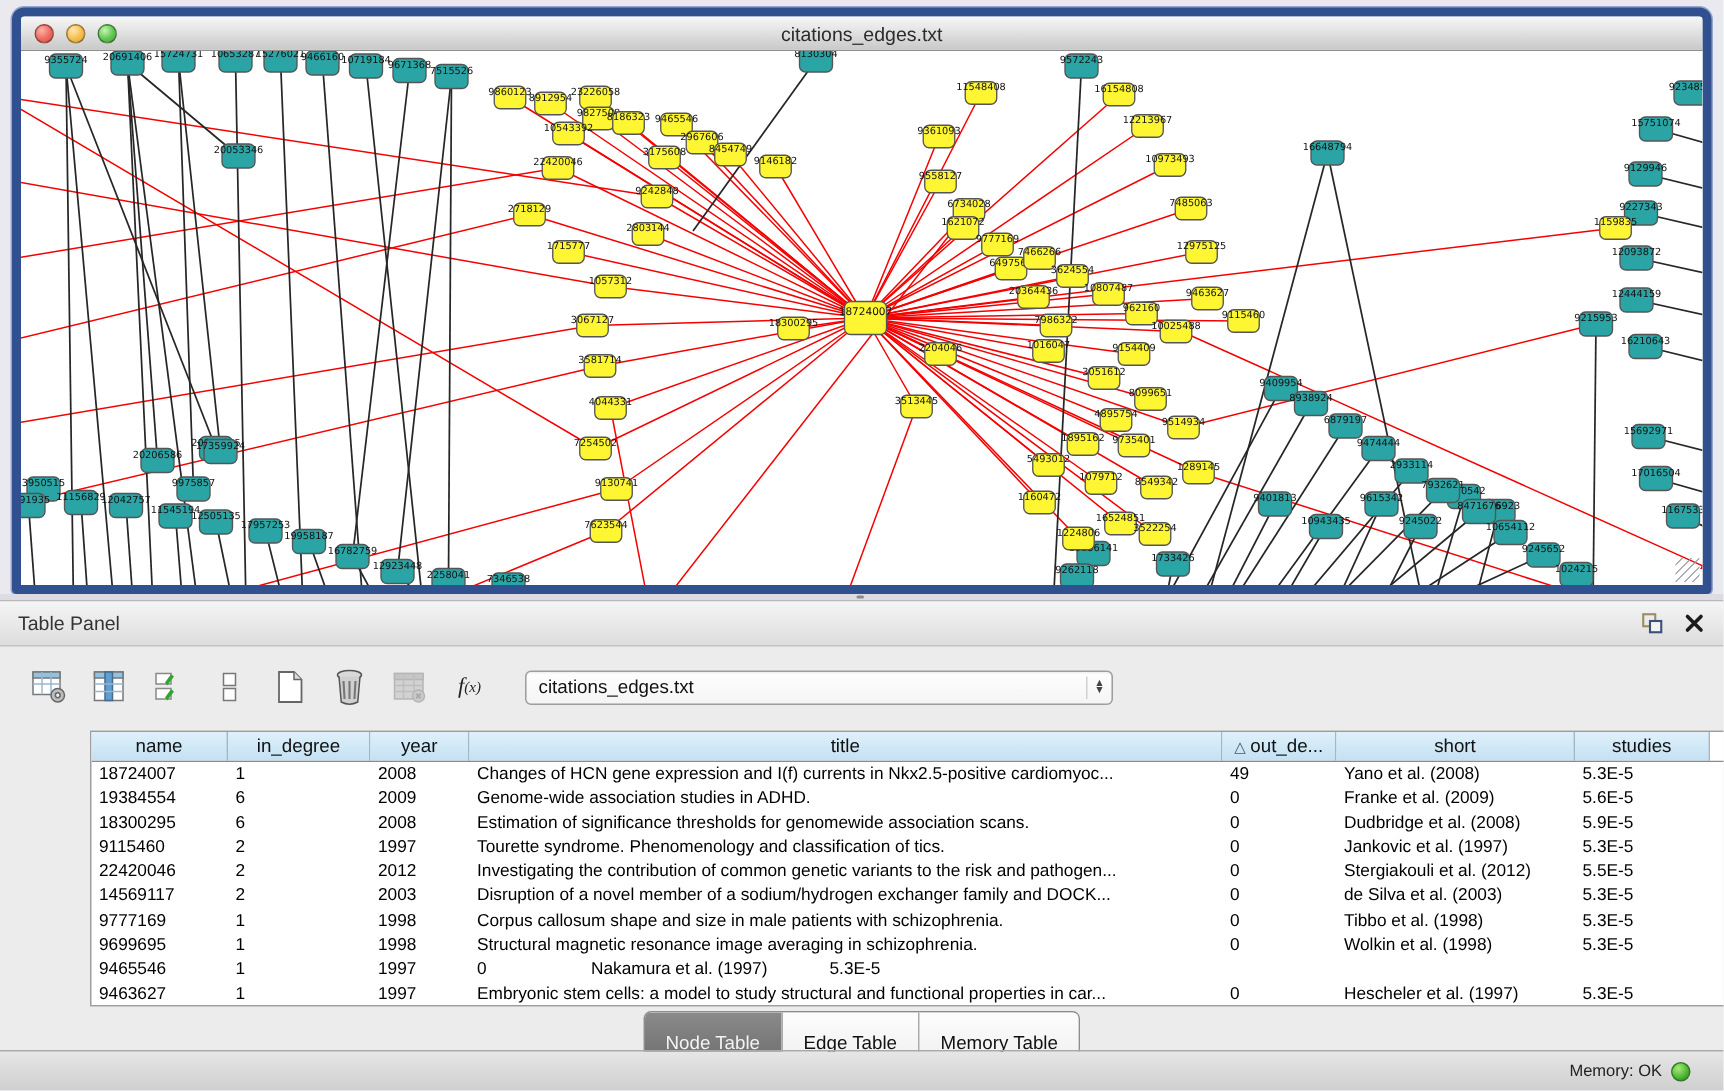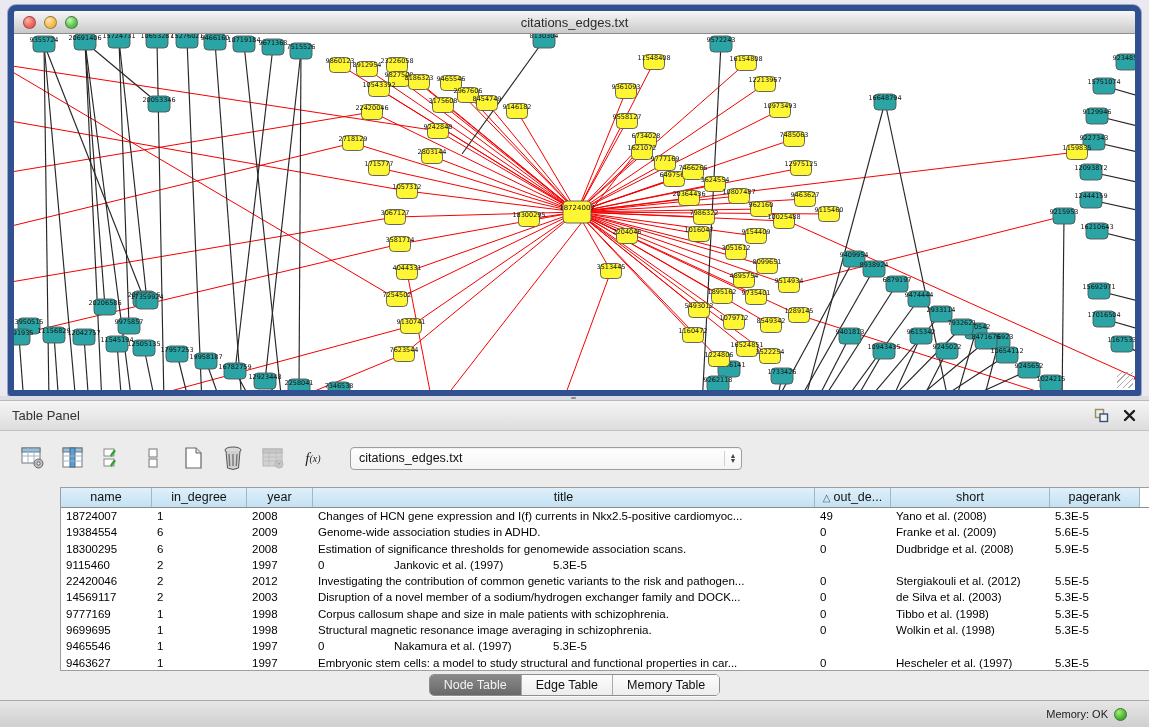--- a/index.html
+++ b/index.html
@@ -82,21 +82,21 @@
   .th .sortg{font-size:10px;color:#3c5a70;margin-right:3px;}
   .th-filler{flex:1;background:#fff;border-right:none;}
   .trow{display:flex;height:16.3px;font-size:11.5px;color:#000;white-space:nowrap;}
   .td{box-sizing:border-box;padding-left:5px;overflow:hidden;white-space:nowrap;line-height:16.3px;}
   .c0{width:91px;}.c1{width:95px;}.c2{width:66px;}.c3{width:502px;}.c4{width:76px;}.c5{width:159px;}.c6{width:90px;}
   .vscroll{width:15px;border-left:1px solid #b5b5b5;background:#fafafa;position:relative;}
   .vthumb{position:absolute;left:2px;top:5px;width:9px;height:42px;border-radius:5px;background:linear-gradient(90deg,#c6c6c6,#a8a8a8);border:1px solid #9b9b9b;box-sizing:border-box;}
   
   .tabs-row{position:absolute;left:0;top:273px;width:100%;display:flex;justify-content:center;}
   .seg-control{display:flex;border:1px solid #8e8e8e;border-radius:5px;overflow:hidden;background:#fdfdfd;box-shadow:0 1px 0 rgba(255,255,255,.7);}
-  .seg{padding:3px 14px;font-size:12.5px;color:#111;background:linear-gradient(#fdfdfd,#ededed);border-left:1px solid #ababab;}
+  .seg{padding:13px 14px;font-size:12.5px;color:#111;background:linear-gradient(#fdfdfd,#ededed);border-left:1px solid #ababab;}
   .seg:first-child{border-left:none;}
   .seg.selected{background:linear-gradient(#8a8a8a,#696969);color:#f3f3f3;}
   
   .statusbar{
     position:absolute;left:0;bottom:0;width:100%;height:27px;
     background:linear-gradient(#e6e6e6,#cfcfcf);border-top:1px solid #aaa;
     display:flex;align-items:center;justify-content:flex-end;box-sizing:border-box;padding-right:22px;gap:6px;
   }
   .mem-label{font-size:11px;color:#222;}
   .mem-dot{width:13px;height:13px;border-radius:50%;border:1px solid #2e7d22;background:radial-gradient(circle at 35% 30%,#a5ec74,#41a92e 70%);box-sizing:border-box;}
@@ -607,21 +607,21 @@
 
   <div class="table-box">
     <div class="table-main">
       <div class="thead">
         <div class="th c0"><span>name</span></div>
         <div class="th c1"><span>in_degree</span></div>
         <div class="th c2"><span>year</span></div>
         <div class="th c3"><span>title</span></div>
         <div class="th c4"><span class="sortg">△</span><span>out_de...</span></div>
         <div class="th c5"><span>short</span></div>
-        <div class="th c6"><span>pagerank</span></div>
+        <div class="th c6"><span>studies</span></div>
         <div class="th th-filler"></div>
       </div>
       <div id="table-body">
           <div class="trow">
             <div class="td c0">18724007</div>
             <div class="td c1">1</div>
             <div class="td c2">2008</div>
             <div class="td c3">Changes of HCN gene expression and I(f) currents in Nkx2.5-positive cardiomyoc...</div>
             <div class="td c4">49</div>
             <div class="td c5">Yano et al. (2008)</div>
@@ -642,20 +642,21 @@
             <div class="td c2">2008</div>
             <div class="td c3">Estimation of significance thresholds for genomewide association scans.</div>
             <div class="td c4">0</div>
             <div class="td c5">Dudbridge et al. (2008)</div>
             <div class="td c6">5.9E-5</div>
           </div>
           <div class="trow">
             <div class="td c0">9115460</div>
             <div class="td c1">2</div>
             <div class="td c2">1997</div>
+            <div class="td c3">Tourette syndrome. Phenomenology and classification of tics.</div>
             <div class="td c4">0</div>
             <div class="td c5">Jankovic et al. (1997)</div>
             <div class="td c6">5.3E-5</div>
           </div>
           <div class="trow">
             <div class="td c0">22420046</div>
             <div class="td c1">2</div>
             <div class="td c2">2012</div>
             <div class="td c3">Investigating the contribution of common genetic variants to the risk and pathogen...</div>
             <div class="td c4">0</div>

